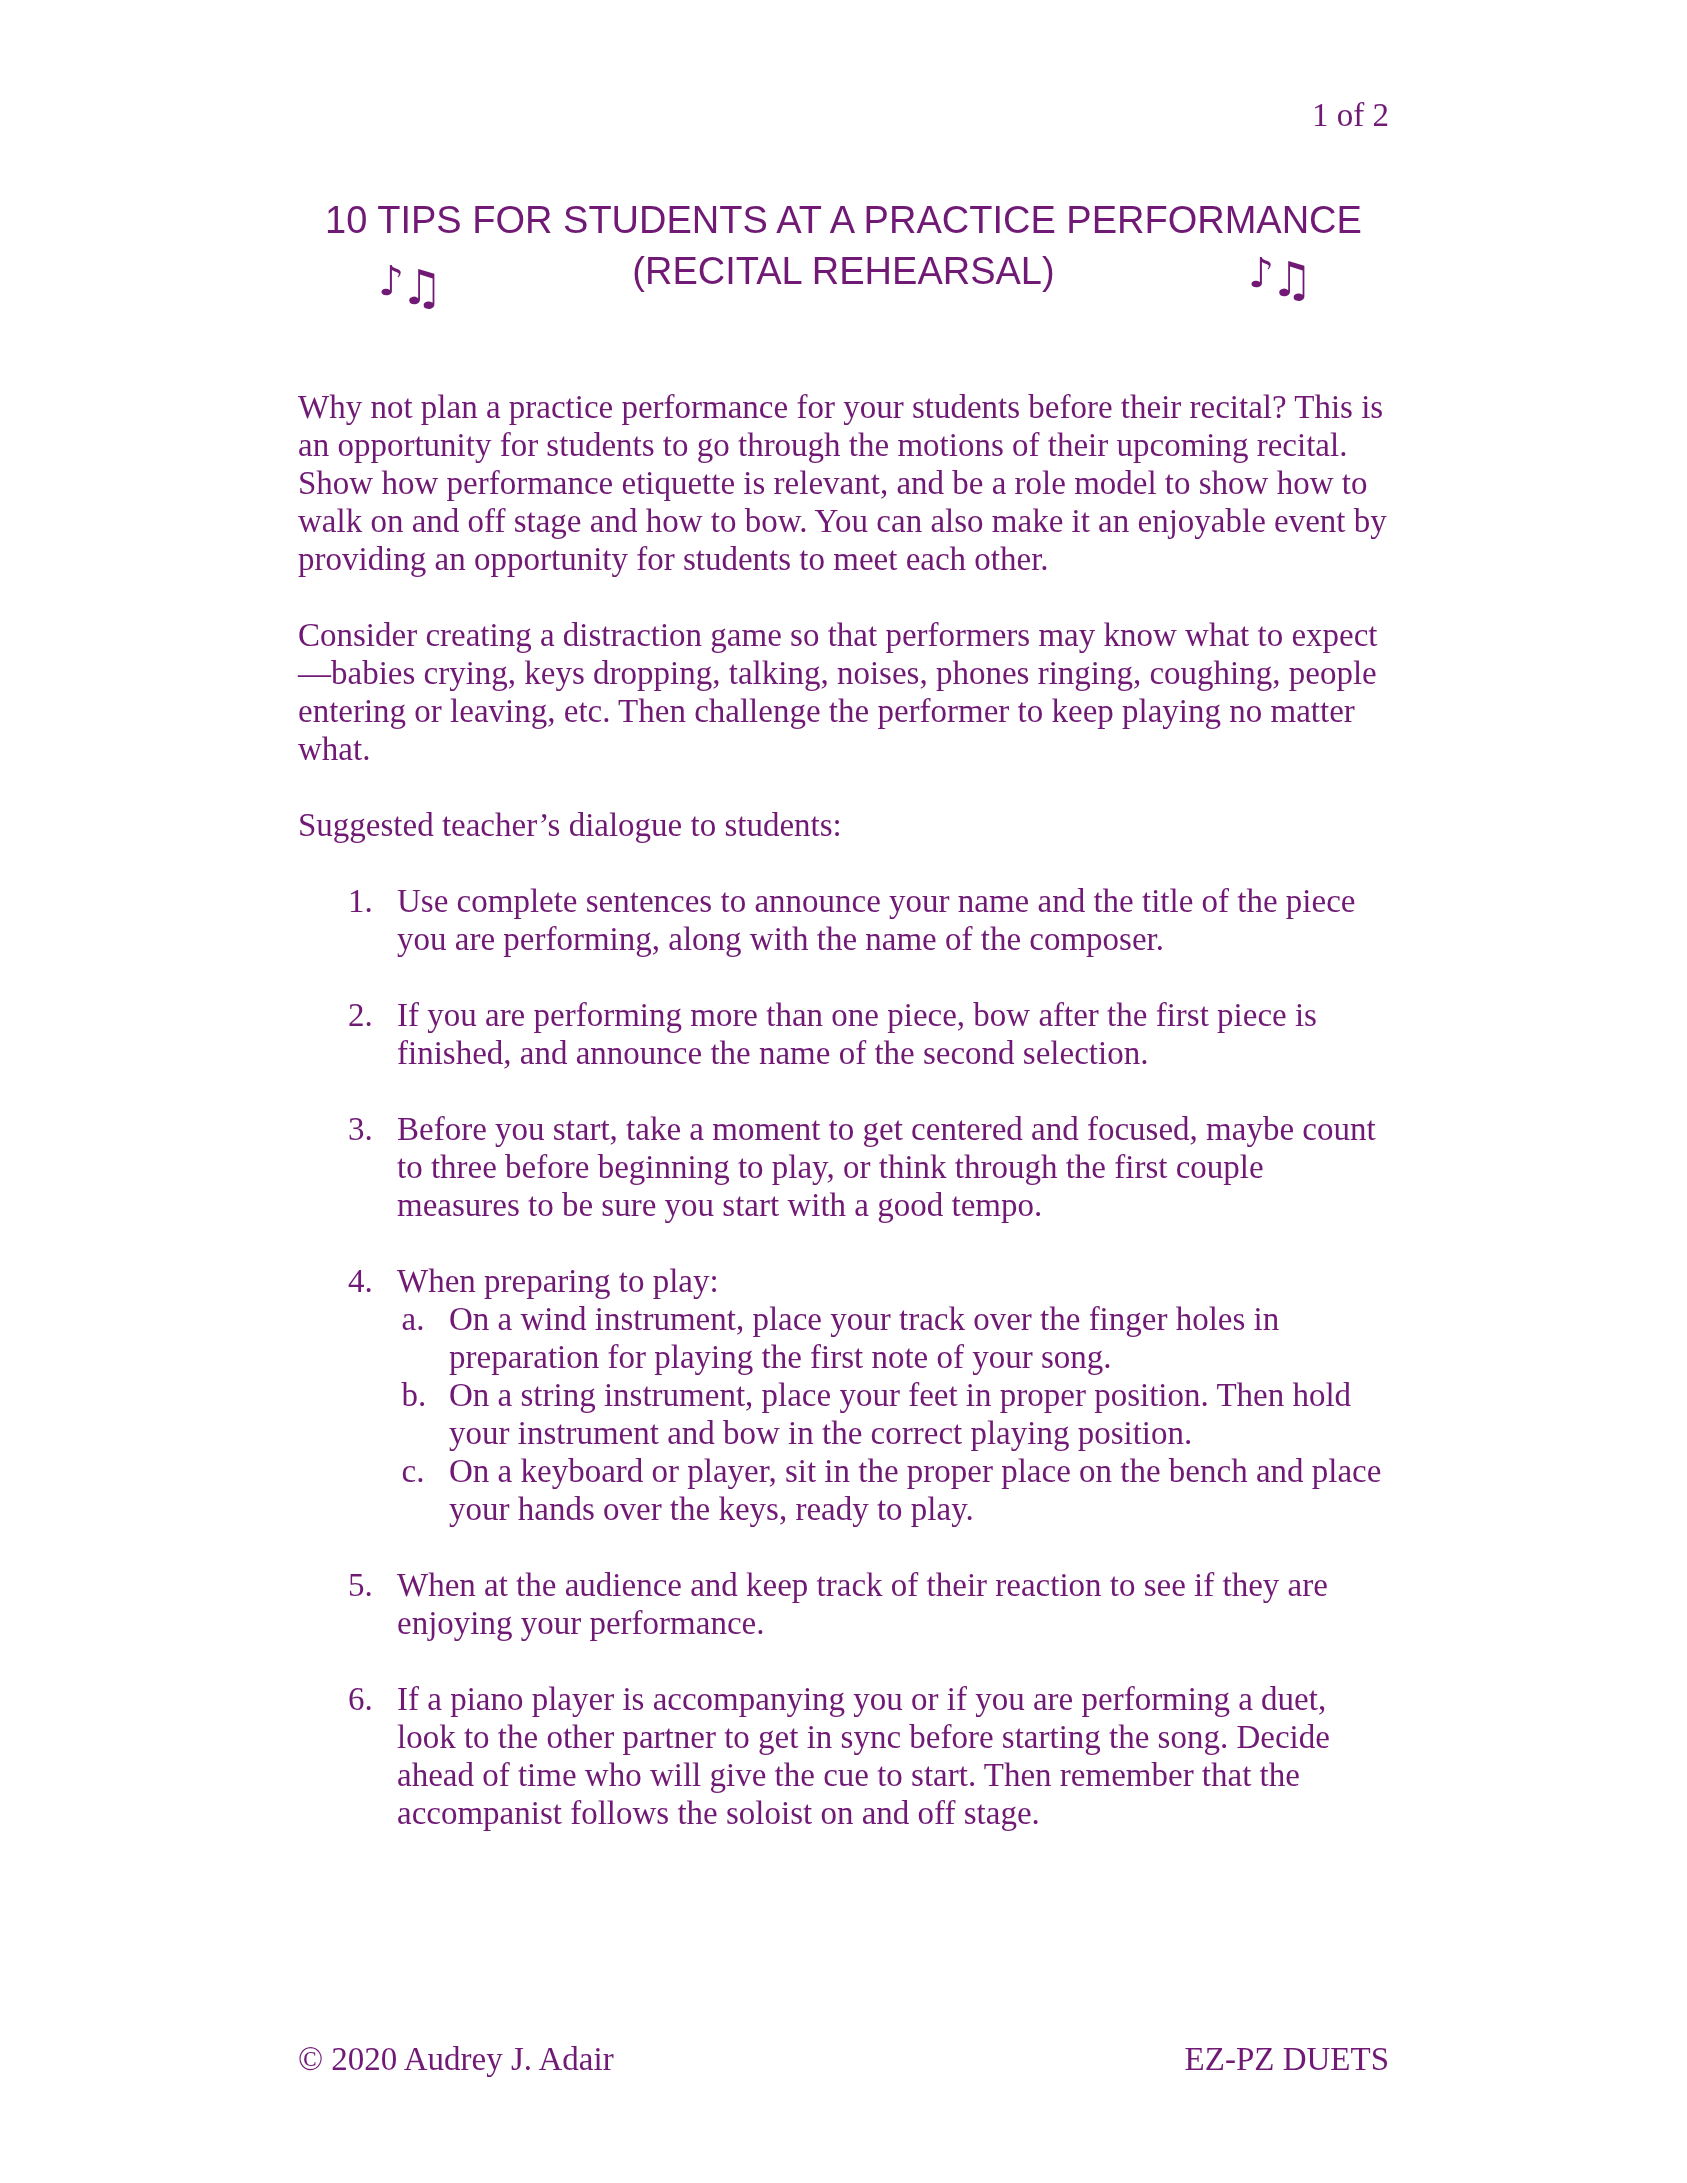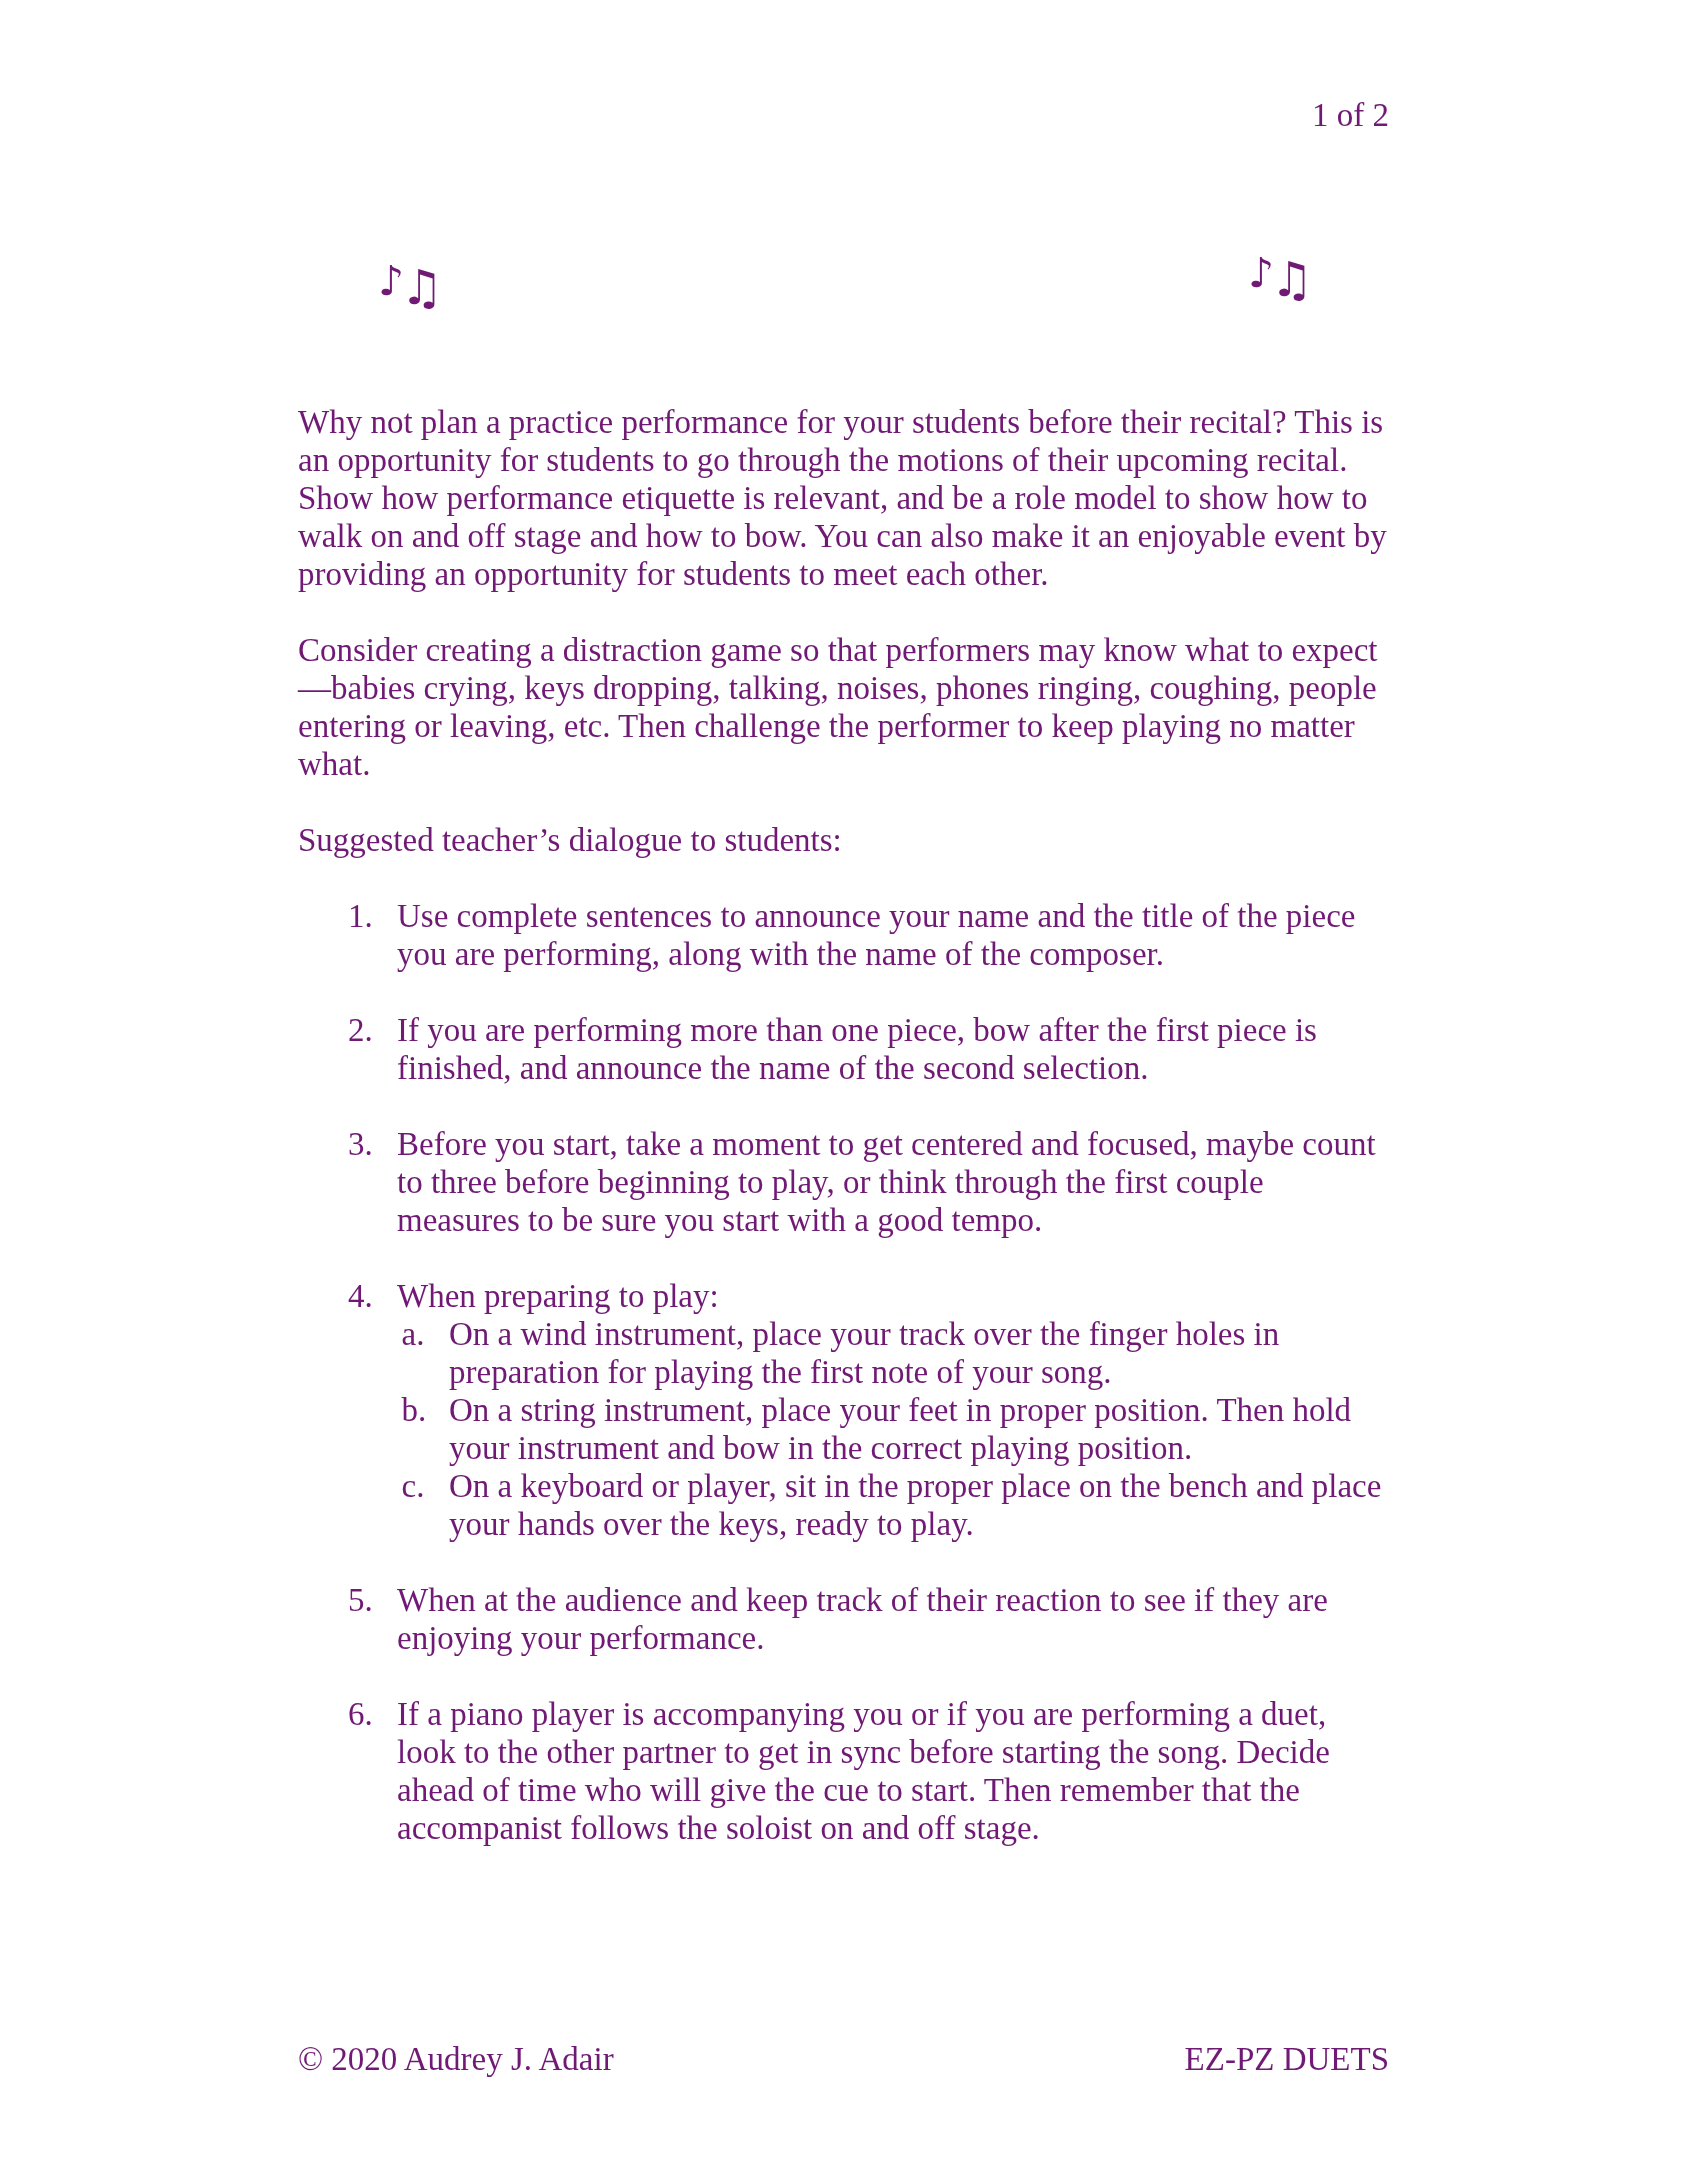--- a/index.html
+++ b/index.html
@@ -38,21 +38,21 @@
   }
   .notes .n2 { position: relative; top: 9.3px; left: -4px; font-size: 48px; }
   .notes-left  { left: 378px;  top: 254px; }
   .notes-right { left: 1248px; top: 246px; }
   .content {
     position: absolute;
     left: 298px;
     top: 388px;
     width: 1092px;
   }
-  p.para { margin: 15px 0 38px 0; }
+  p.para { margin: 0 0 38px 0; }
   .list { margin: 0; }
   .li { position: relative; padding-left: 99px; margin-bottom: 38px; }
   .li:last-child { margin-bottom: 0; }
   .li .num { position: absolute; left: 50px; top: 0; }
   .sli { position: relative; padding-left: 52px; }
   .sli .letter { position: absolute; left: 4.6px; top: 0; }
   .footer {
     position: absolute;
     left: 298px;
     right: 298px;
@@ -62,20 +62,24 @@
     margin-top: 35px;
   }
 </style>
 </head>
 <body>
 
 <div class="page">
 
   <div class="page-num">1 of 2</div>
 
+  <div class="title-block">
+    <div>10 TIPS FOR STUDENTS AT A PRACTICE PERFORMANCE</div>
+    <div>(RECITAL REHEARSAL)</div>
+  </div>
 
   <div class="notes notes-left">
     <span class="n1">♪</span><span class="n2">♫</span>
   </div>
 
   <div class="notes notes-right">
     <span class="n1">♪</span><span class="n2">♫</span>
   </div>
 
   <div class="content">

